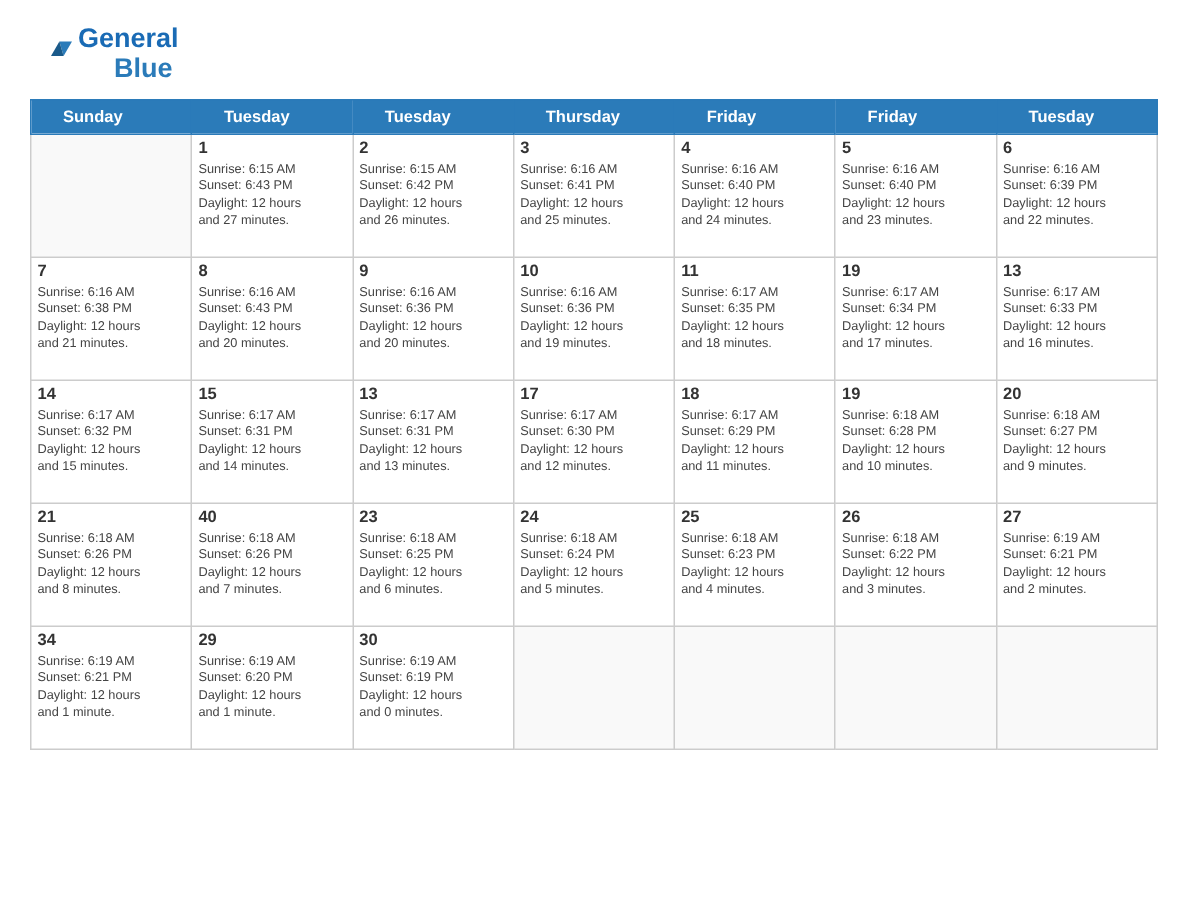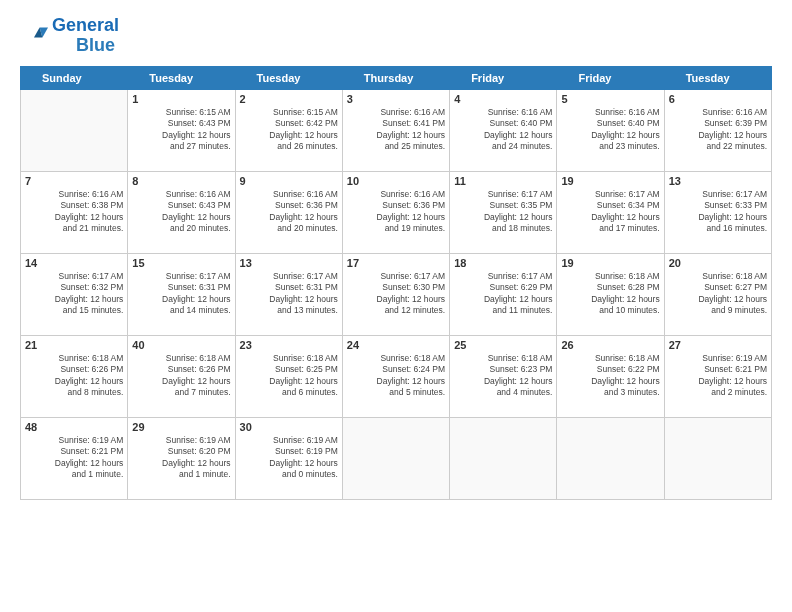--- a/index.html
+++ b/index.html
@@ -81,21 +81,20 @@
     .day-number {
       font-size: 11px;
       font-weight: bold;
       color: #333;
       margin-bottom: 2px;
     }
     .day-info {
       font-size: 8.5px;
       color: #444;
       line-height: 1.35;
-      text-align: right;
     }
   </style>
 </head>
 <body>
 
 <div class="page">
   <div class="header">
     <div class="logo">
       <svg class="logo-icon" viewBox="0 0 40 40">
         <polygon points="28,8 40,8 32,22" fill="#2b7bb9"></polygon>
@@ -318,21 +317,21 @@
           <td>
             <div class="day-number">27</div>
             <div class="day-info" style="white-space: pre-line;">Sunrise: 6:19 AM
 Sunset: 6:21 PM
 Daylight: 12 hours
 and 2 minutes.</div>
           </td>
         </tr>
         <tr>
           <td>
-            <div class="day-number">48</div>
+            <div class="day-number">34</div>
             <div class="day-info" style="white-space: pre-line;">Sunrise: 6:19 AM
 Sunset: 6:21 PM
 Daylight: 12 hours
 and 1 minute.</div>
           </td>
           <td>
             <div class="day-number">29</div>
             <div class="day-info" style="white-space: pre-line;">Sunrise: 6:19 AM
 Sunset: 6:20 PM
 Daylight: 12 hours

